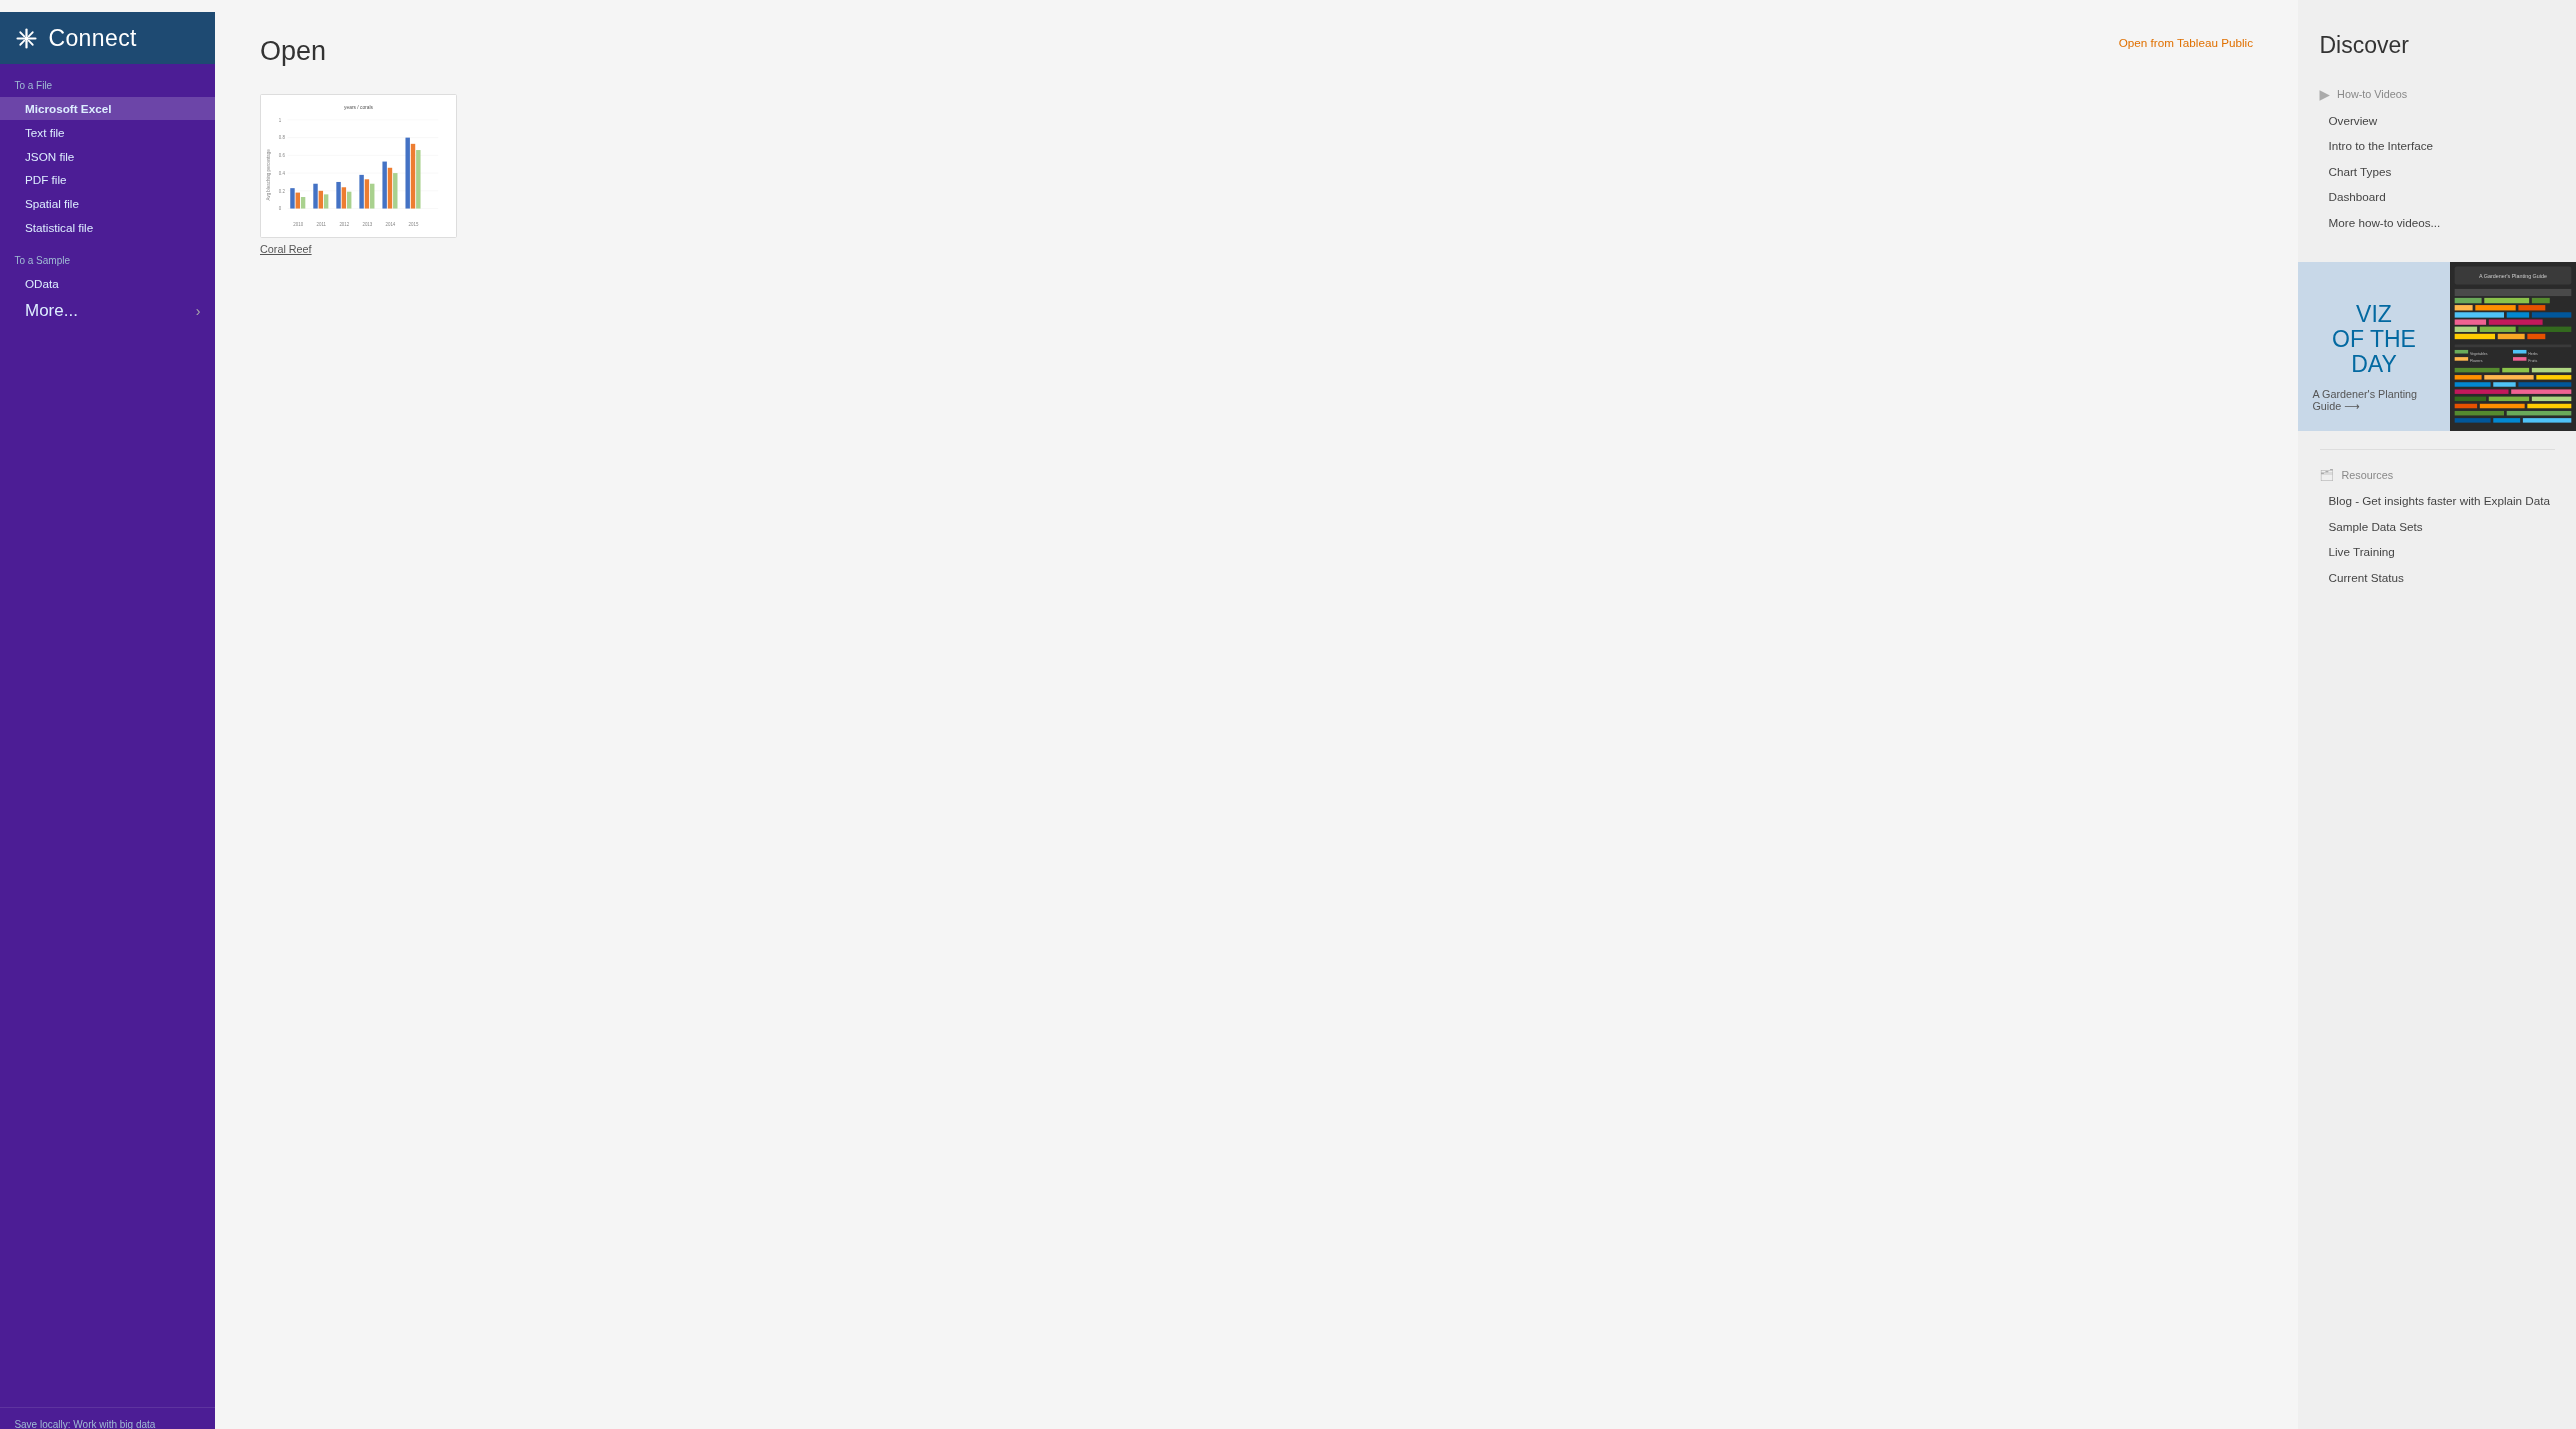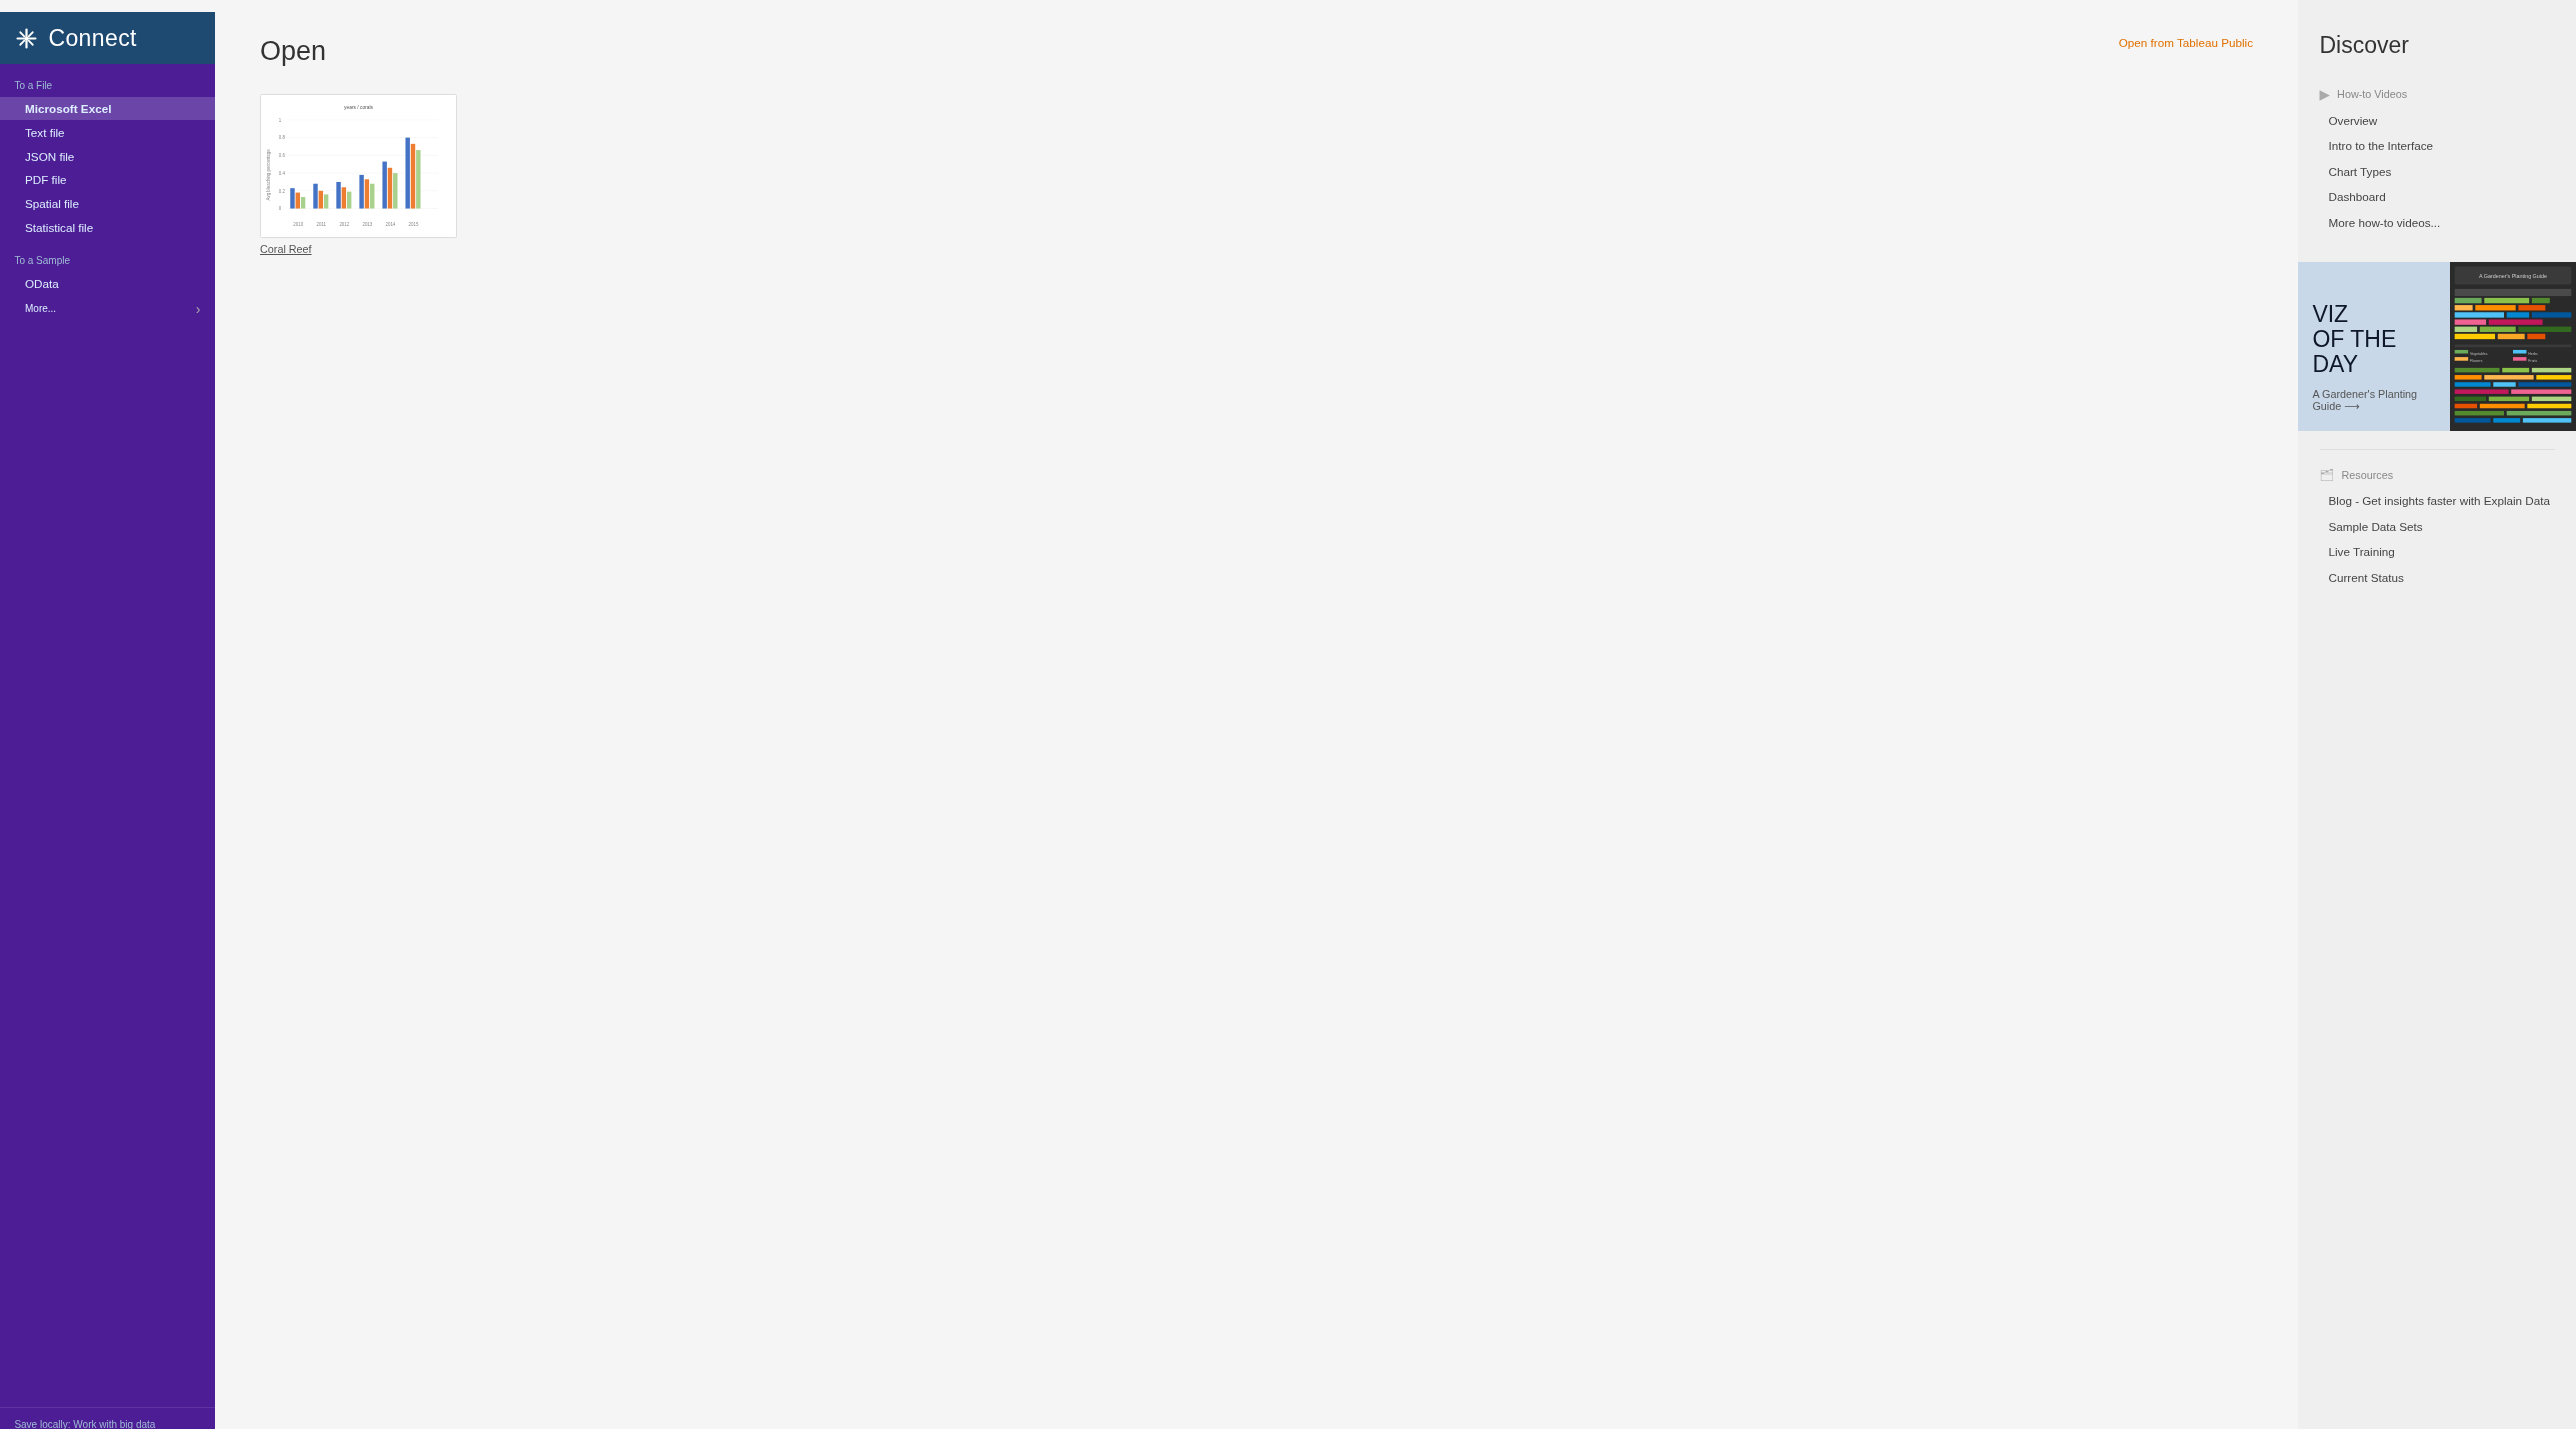--- a/index.html
+++ b/index.html
@@ -57,21 +57,21 @@
     }
     .sidebar-link.highlighted {
       background: rgba(255,255,255,0.18);
       font-weight: bold;
     }
     .sidebar-link-with-arrow {
       display: flex;
       justify-content: space-between;
       align-items: center;
       padding: 5.4px 14.4px 5.4px 25px;
-      font-size: 10px;
+      font-size: 17px;
       color: #ddeeff;
       cursor: pointer;
       text-align: right;
     }
     .sidebar-bottom {
       margin-top: auto;
       padding: 10.8px 14.4px;
       font-size: 10px;
       color: #a0bcd4;
       border-top: 0.9px solid rgba(255,255,255,0.1);
@@ -190,23 +190,24 @@
       background: #c8d8e8;
       flex: 1;
       display: flex;
       flex-direction: column;
       justify-content: flex-end;
       padding: 18px 14.4px;
     }
     .viz-of-day-label {
       font-size: 23px;
       font-weight: 300;
-      color: #0f172a;
+      color: #0369a1;
       line-height: 1.1;
       margin-bottom: 10.8px;
+      text-align: center;
     }
     .viz-of-day-caption {
       font-size: 10.8px;
       color: #555;
     }
     .viz-of-day-right {
       width: 126px;
       background: #2a2a2a;
       overflow: hidden;
       position: relative;

